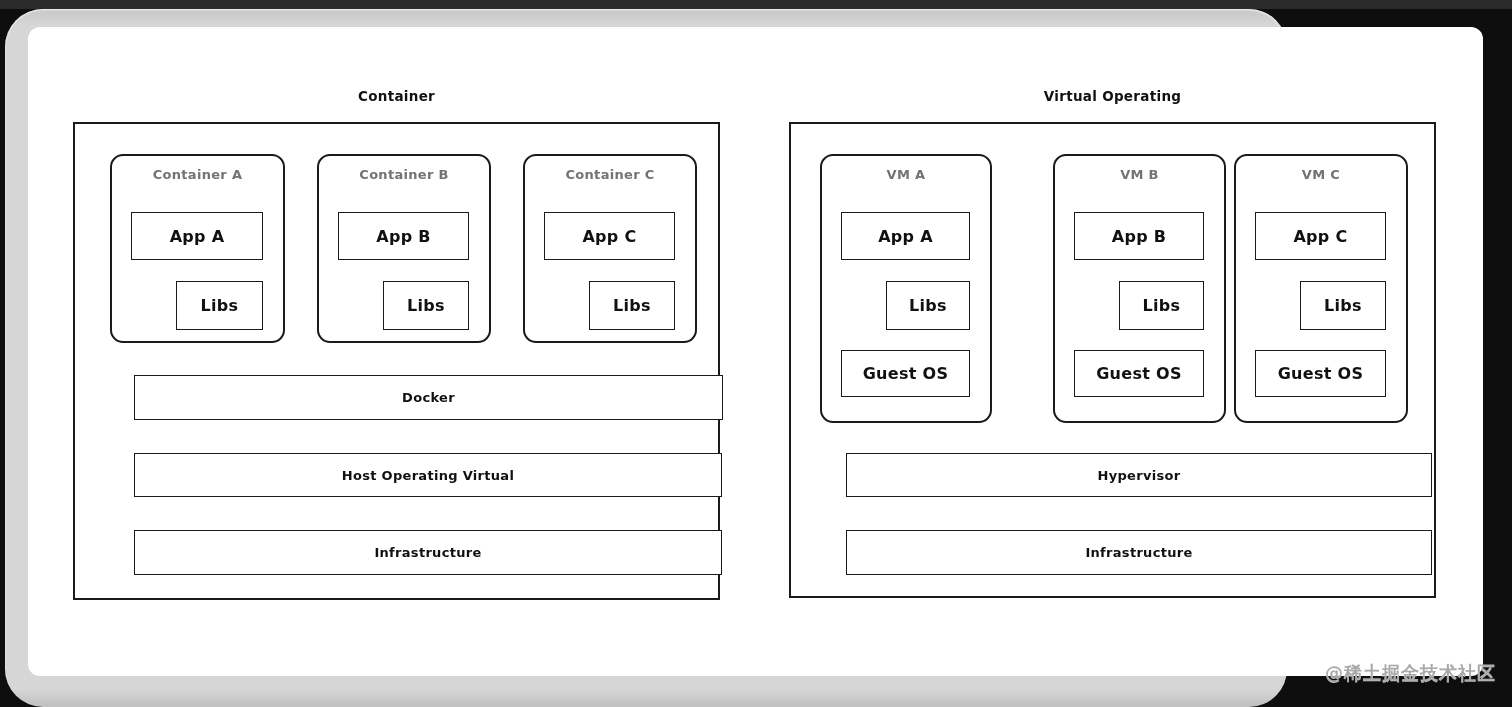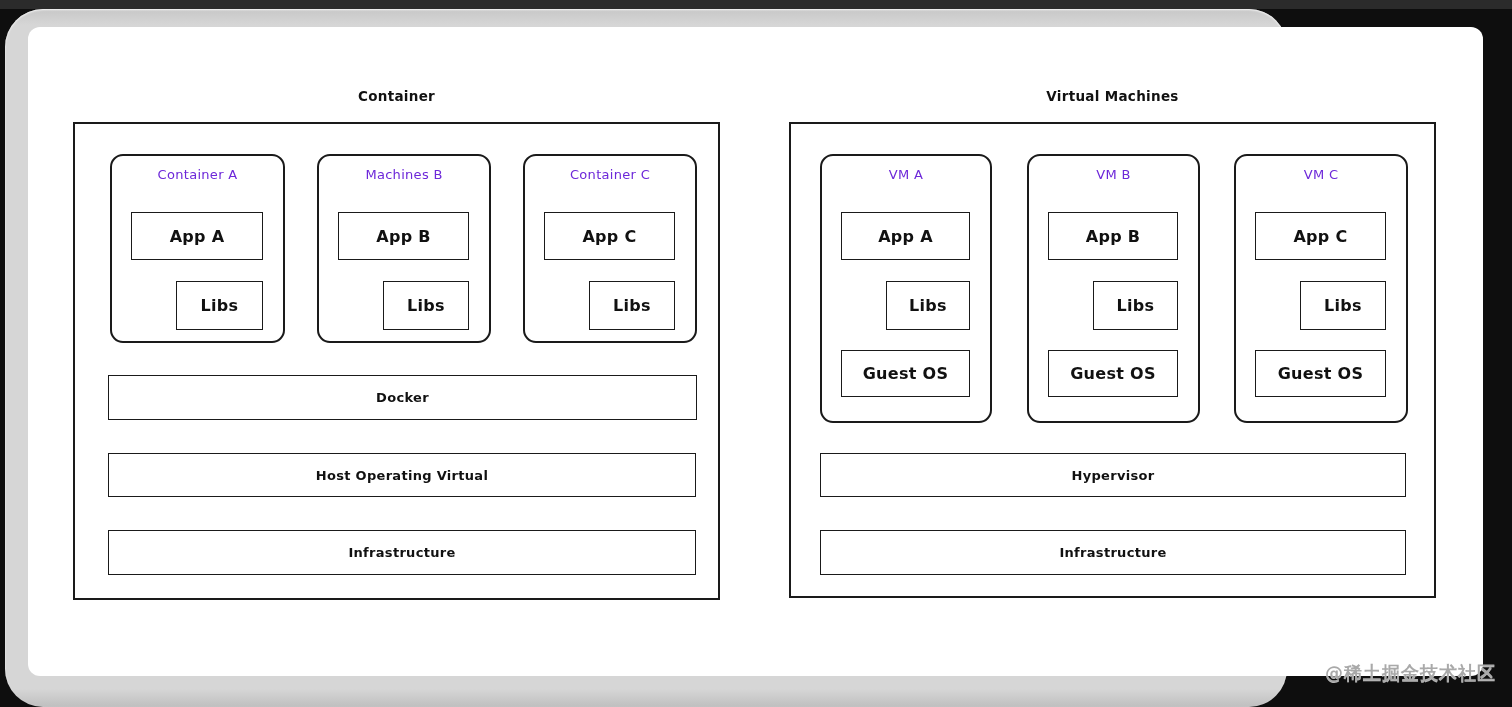--- a/index.html
+++ b/index.html
@@ -57,23 +57,23 @@
     position: absolute;
     border: 2px solid #1a1a1a;
     border-radius: 13px;
     background: #fff;
   }
   .stack-title {
     position: absolute;
     left: 0; right: 0; top: 11px;
     text-align: center;
     font-size: 13px;
-    font-weight: 400;
+    font-weight: 700;
     letter-spacing: 0.3px;
-    color: #6d28d9;
+    color: #737373;
   }
   .inner-box {
     position: absolute;
     left: 19px; right: 20px;
     border: 1.6px solid #1a1a1a;
     background: #fff;
     display: flex; align-items: center; justify-content: center;
     font-size: 16px;
     font-weight: 600;
     letter-spacing: 0.3px;
@@ -85,20 +85,21 @@
 
   .layer-bar {
     position: absolute;
     border: 1.8px solid #1a1a1a;
     background: #fff;
     display: flex; align-items: center; justify-content: center;
     font-size: 13px;
     font-weight: 600;
     letter-spacing: 0.3px;
     color: #111;
+    margin-left: 26px;
   }
 
   .watermark {
     position: absolute;
     right: 16px; top: 661px;
     font-size: 18px;
     font-weight: 600;
     color: #a9a9a9;
     letter-spacing: 1px;
     text-shadow: 0 1px 0 rgba(255,255,255,0.7);
@@ -119,47 +120,47 @@
 
       <div class="outer-box" style="left:45px; top:95px; width:643px; height:474px;"></div>
 
       <div class="stack-box" style="left:82px; top:127px; width:171px; height:185px;">
         <div class="stack-title">Container A</div>
         <div class="inner-box slot-0">App A</div>
         <div class="inner-box slot-1">Libs</div>
       </div>
 
       <div class="stack-box" style="left:289px; top:127px; width:170px; height:185px;">
-        <div class="stack-title">Machines B</div>
+        <div class="stack-title">Container B</div>
         <div class="inner-box slot-0">App B</div>
         <div class="inner-box slot-1">Libs</div>
       </div>
 
       <div class="stack-box" style="left:495px; top:127px; width:170px; height:185px;">
         <div class="stack-title">Container C</div>
         <div class="inner-box slot-0">App C</div>
         <div class="inner-box slot-1">Libs</div>
       </div>
 
       <div class="layer-bar" style="left:80px; top:348px; width:587px; height:43px;">Docker</div>
       <div class="layer-bar" style="left:80px; top:426px; width:586px; height:42px;">Host Operating Virtual</div>
       <div class="layer-bar" style="left:80px; top:503px; width:586px; height:43px;">Infrastructure</div>
 
-      <div class="group-title" style="left:761px; top:61px; width:647px;">Virtual Machines</div>
+      <div class="group-title" style="left:761px; top:61px; width:647px;">Virtual Operating</div>
 
       <div class="outer-box" style="left:761px; top:95px; width:643px; height:472px;"></div>
 
       <div class="stack-box" style="left:792px; top:127px; width:168px; height:265px;">
         <div class="stack-title">VM A</div>
         <div class="inner-box slot-0">App A</div>
         <div class="inner-box slot-1">Libs</div>
         <div class="inner-box slot-2">Guest OS</div>
       </div>
 
-      <div class="stack-box" style="left:999px; top:127px; width:169px; height:265px;">
+      <div class="stack-box" style="left:1025px; top:127px; width:169px; height:265px;">
         <div class="stack-title">VM B</div>
         <div class="inner-box slot-0">App B</div>
         <div class="inner-box slot-1">Libs</div>
         <div class="inner-box slot-2">Guest OS</div>
       </div>
 
       <div class="stack-box" style="left:1206px; top:127px; width:170px; height:265px;">
         <div class="stack-title">VM C</div>
         <div class="inner-box slot-0">App C</div>
         <div class="inner-box slot-1">Libs</div>

